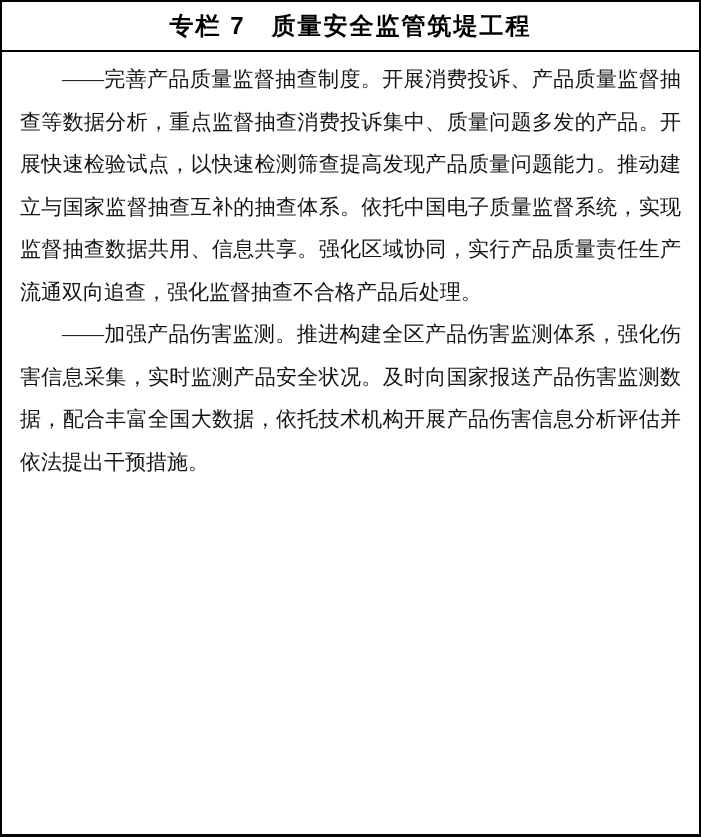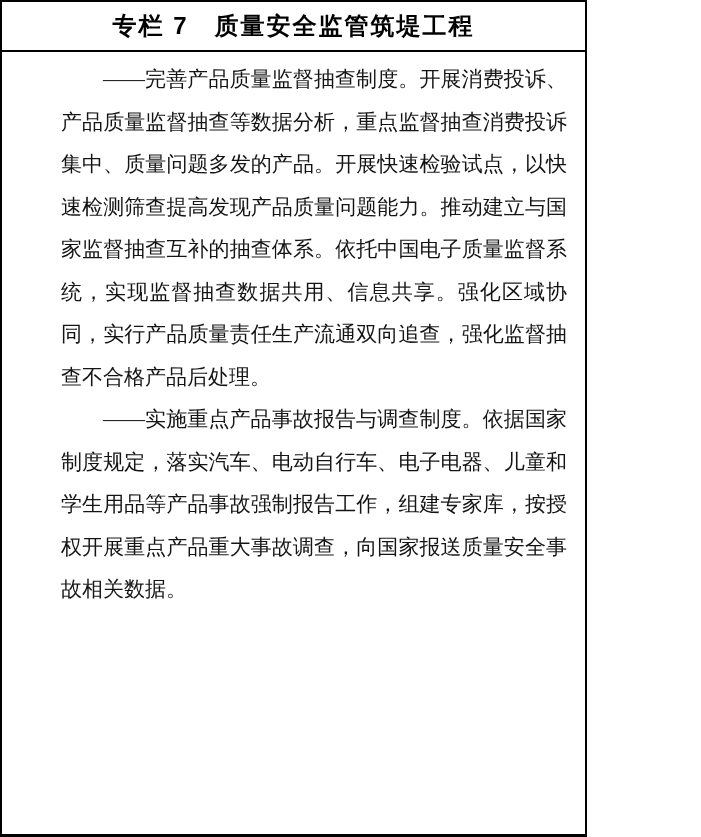--- a/index.html
+++ b/index.html
@@ -2,21 +2,21 @@
 <html lang="zh"><head>
 <meta charset="utf-8">
 <style>
   html, body {
     margin: 0;
     padding: 0;
     background: #ffffff;
   }
   .panel {
     box-sizing: border-box;
-    width: 587px;
+    width: 701px;
     height: 837px;
     border: 2px solid #000000;
     border-bottom-width: 3px;
     background: #ffffff;
     overflow: hidden;
   }
   .panel-title {
     box-sizing: border-box;
     height: 50px;
     line-height: 48px;
@@ -31,30 +31,29 @@
   }
   .panel-body {
     box-sizing: border-box;
     padding: 6px 18px 0 18px;
     font-family: "Liberation Serif", "DejaVu Serif", serif;
     font-size: 21px;
     line-height: 42.5px;
     color: #141414;
     text-align: justify;
     text-justify: inter-ideograph;
-    margin-left: 41px;
   }
   .panel-body p {
     margin: 0;
     padding: 0;
     text-indent: 2em;
   }
 </style>
 </head>
 <body>
 
 <div class="panel">
   <div class="panel-title">专栏 7　质量安全监管筑堤工程</div>
   <div class="panel-body">
     <p>——完善产品质量监督抽查制度。开展消费投诉、产品质量监督抽查等数据分析，重点监督抽查消费投诉集中、质量问题多发的产品。开展快速检验试点，以快速检测筛查提高发现产品质量问题能力。推动建立与国家监督抽查互补的抽查体系。依托中国电子质量监督系统，实现监督抽查数据共用、信息共享。强化区域协同，实行产品质量责任生产流通双向追查，强化监督抽查不合格产品后处理。</p>
-    <p>——实施重点产品事故报告与调查制度。依据国家制度规定，落实汽车、电动自行车、电子电器、儿童和学生用品等产品事故强制报告工作，组建专家库，按授权开展重点产品重大事故调查，向国家报送质量安全事故相关数据。</p>
+    <p>——加强产品伤害监测。推进构建全区产品伤害监测体系，强化伤害信息采集，实时监测产品安全状况。及时向国家报送产品伤害监测数据，配合丰富全国大数据，依托技术机构开展产品伤害信息分析评估并依法提出干预措施。</p>
   </div>
 </div>
 
 </body></html>

